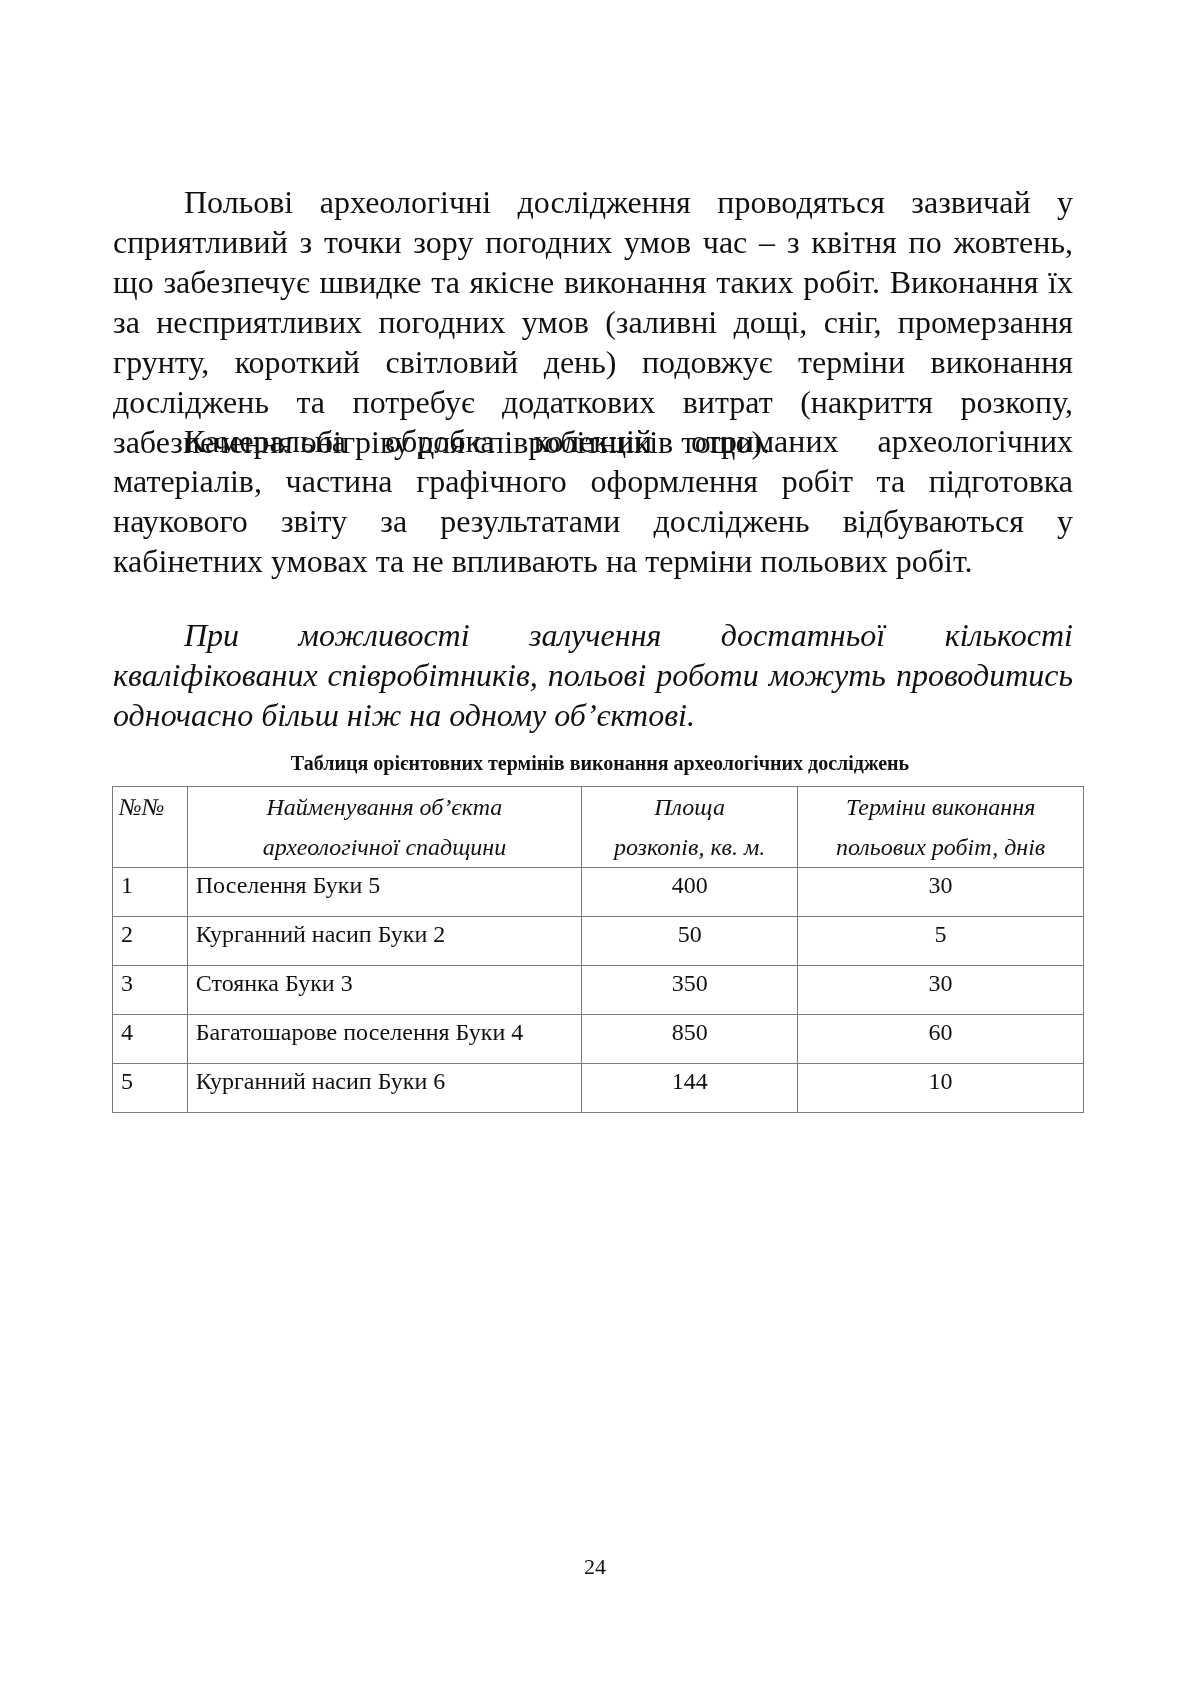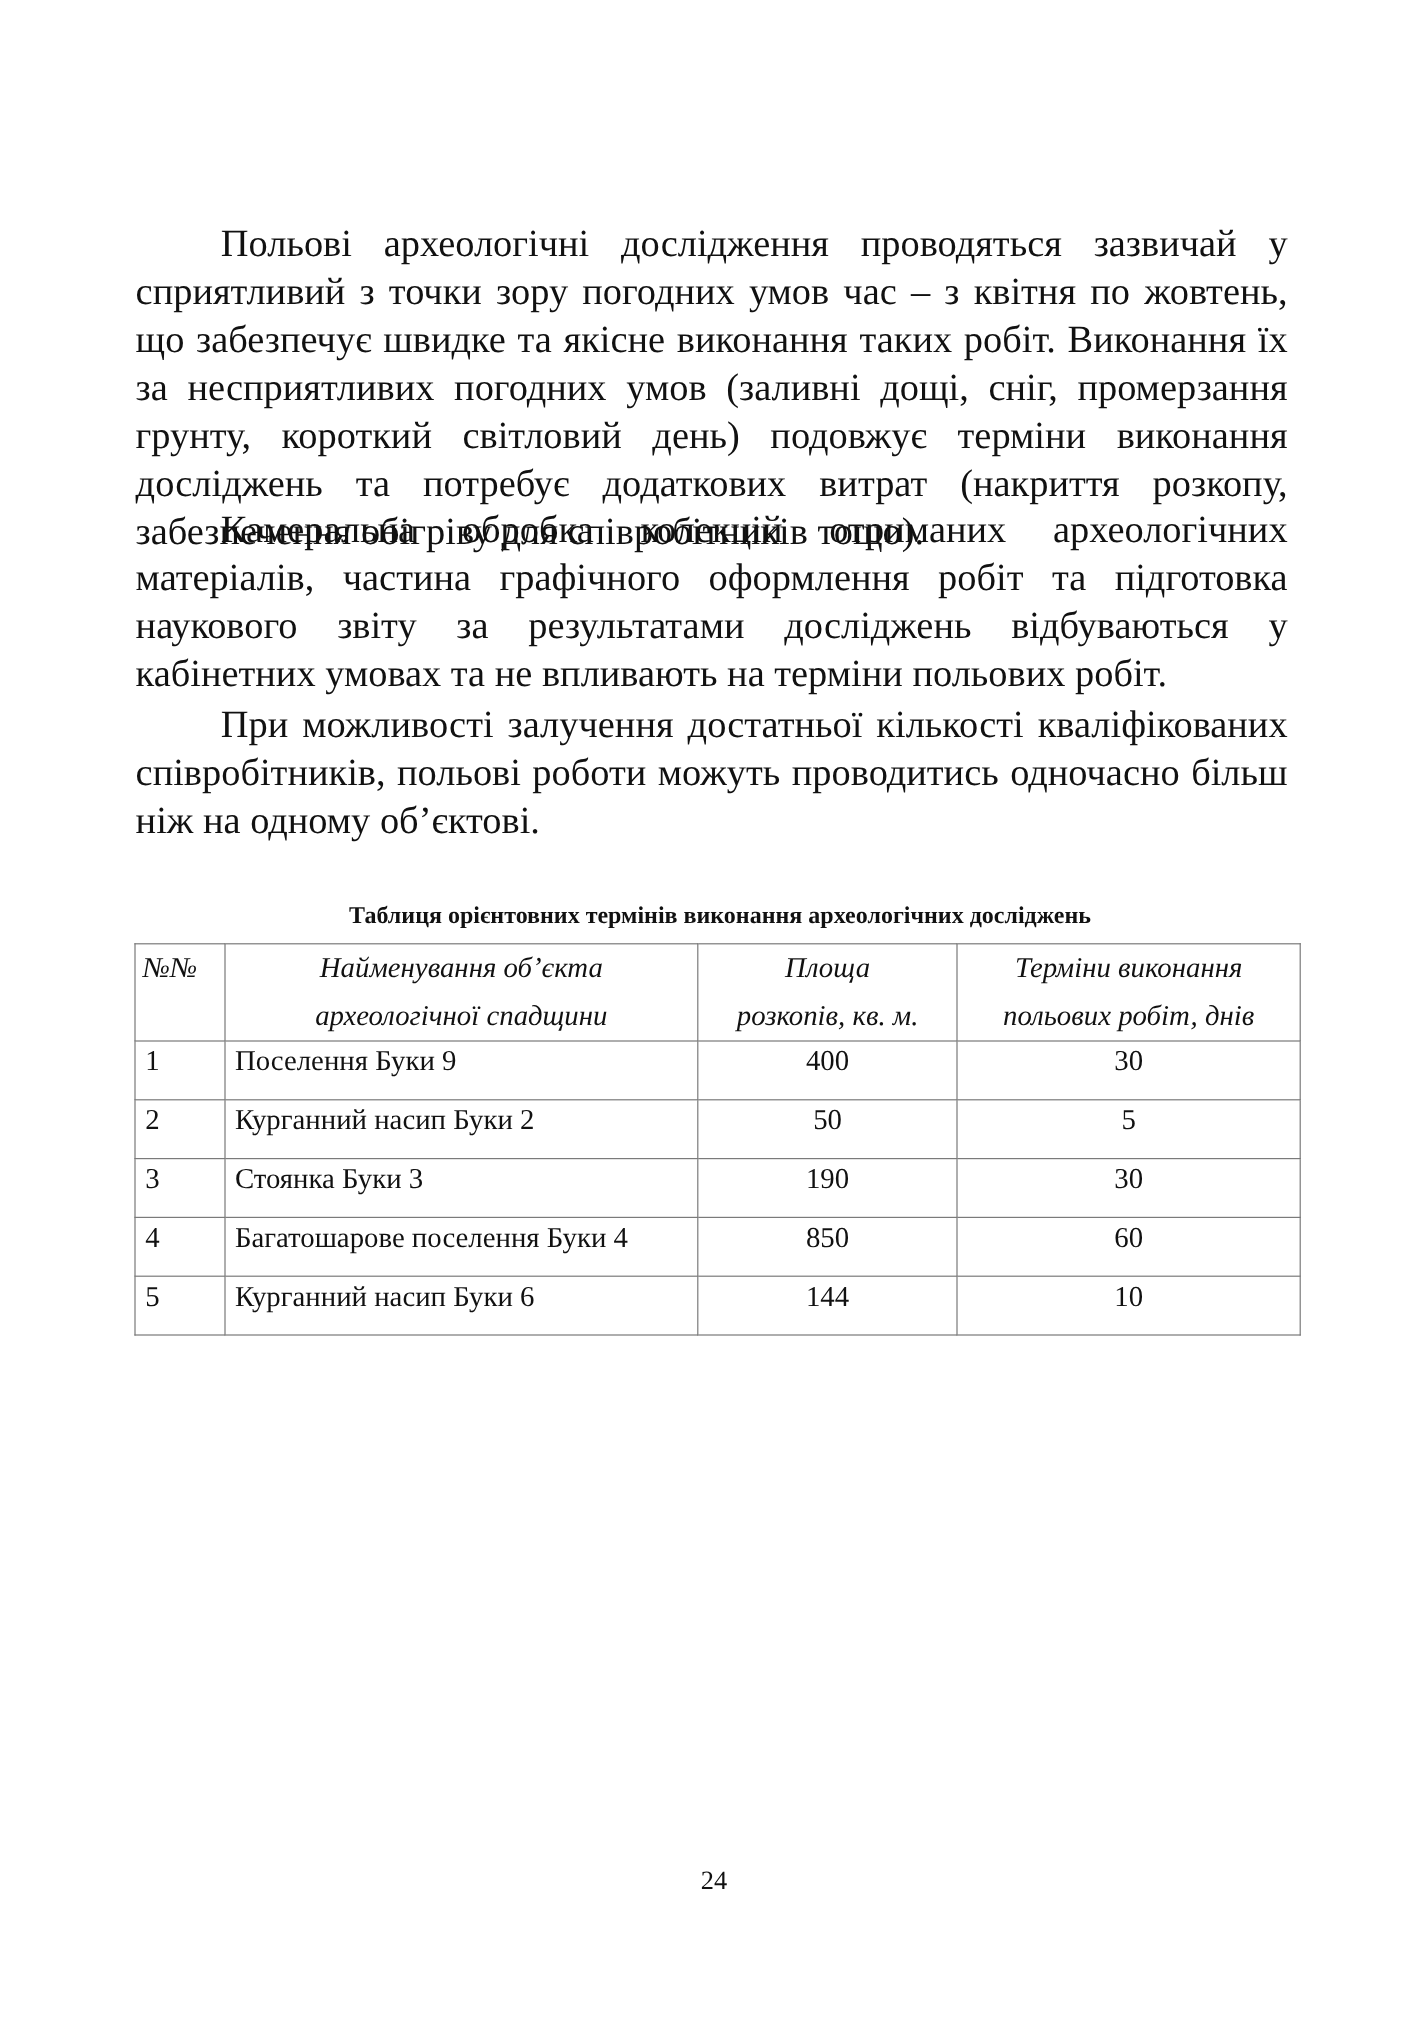--- a/index.html
+++ b/index.html
@@ -40,21 +40,21 @@
       line-height: 40px;
       text-align: justify;
     }
     .para {
       margin: 0;
       text-indent: 71px;
       text-align: justify;
     }
     .p1 { top: 182px; }
     .p2 { top: 421px; }
-    .p3 { top: 583px; }
+    .p3 { top: 615px; font-style: italic; }
 
     .table-title {
       position: absolute;
       left: 0;
       width: 1190px;
       top: 747px;
       text-align: center;
       font-size: 20px;
       font-weight: bold;
       line-height: 32px;
@@ -143,34 +143,34 @@
         </th>
         <th class="col-term">
           <span class="hdr-line">Терміни виконання</span>
           <span class="hdr-line">польових робіт, днів</span>
         </th>
       </tr>
     </thead>
     <tbody>
       <tr>
         <td class="c-num">1</td>
-        <td class="c-name">Поселення Буки 9</td>
+        <td class="c-name">Поселення Буки 5</td>
         <td class="c-area">400</td>
         <td class="c-term">30</td>
       </tr>
       <tr>
         <td class="c-num">2</td>
         <td class="c-name">Курганний насип Буки 2</td>
         <td class="c-area">50</td>
         <td class="c-term">5</td>
       </tr>
       <tr>
         <td class="c-num">3</td>
         <td class="c-name">Стоянка Буки 3</td>
-        <td class="c-area">190</td>
+        <td class="c-area">350</td>
         <td class="c-term">30</td>
       </tr>
       <tr>
         <td class="c-num">4</td>
         <td class="c-name">Багатошарове поселення Буки 4</td>
         <td class="c-area">850</td>
         <td class="c-term">60</td>
       </tr>
       <tr>
         <td class="c-num">5</td>

